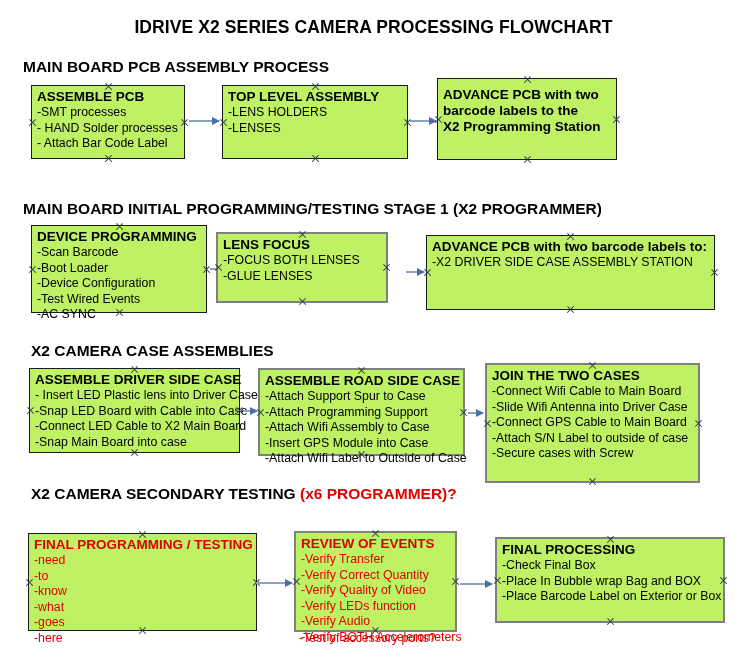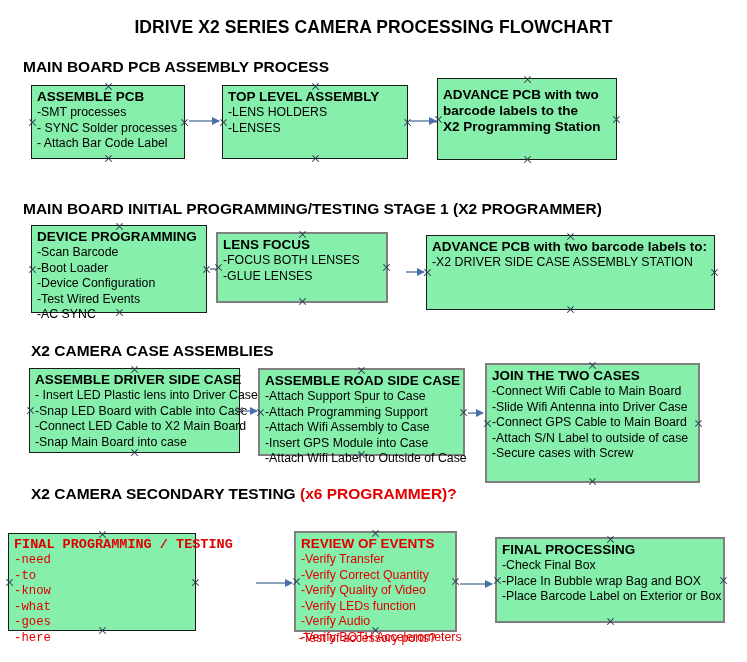--- a/index.html
+++ b/index.html
@@ -31,21 +31,21 @@
     font-size: 15.5px;
     font-weight: bold;
     color: #000000;
     white-space: nowrap;
   }
   .section-head .red {
     color: #e00000;
   }
   .box {
     position: absolute;
-    background: #86efac;
+    background: #bef264;
     box-sizing: border-box;
     overflow: visible;
   }
   .box.thin {
     border: 1px solid #1a1a1a;
   }
   .box.thick {
     border: 2px solid #7f7f7f;
   }
   .box-title {
@@ -122,21 +122,21 @@
   <div class="title">IDRIVE X2  SERIES CAMERA PROCESSING FLOWCHART</div>
 
   <div class="section-head" style="left:23px; top:58px;">
     <span>MAIN BOARD PCB ASSEMBLY PROCESS</span>
   </div>
 
   <div class="box thin" style="left:31px; top:85px; width:154px; height:74px;">
     <div class="box-inner">
       <div class="box-title">ASSEMBLE PCB</div>
       <div class="box-line">-SMT processes</div>
-      <div class="box-line">- SYNC Solder processes</div>
+      <div class="box-line">- HAND Solder processes</div>
       <div class="box-line">- Attach Bar Code Label</div>
     </div>
     <span class="handle" style="left:50%; top:0;"></span>
     <span class="handle" style="left:50%; top:100%;"></span>
     <span class="handle" style="left:0; top:50%;"></span>
     <span class="handle" style="left:100%; top:50%;"></span>
   </div>
 
   <div class="arrow" style="left:189px; top:120px; width:30px;"></div>
 
@@ -262,21 +262,21 @@
     <span class="handle" style="left:50%; top:100%;"></span>
     <span class="handle" style="left:0; top:50%;"></span>
     <span class="handle" style="left:100%; top:50%;"></span>
   </div>
 
   <div class="section-head" style="left:31px; top:485px;">
     <span>X2 CAMERA SECONDARY TESTING</span>
     <span class="red">(x6 PROGRAMMER)?</span>
   </div>
 
-  <div class="box thin" style="left:8px; top:533px; width:188px; height:98px;font-family:Liberation Mono, monospace;">
+  <div class="box thin" style="left:28px; top:533px; width:229px; height:98px;">
     <div class="box-inner">
       <div class="box-title red">FINAL PROGRAMMING / TESTING</div>
       <div class="box-line red">-need</div>
       <div class="box-line red">-to</div>
       <div class="box-line red">-know</div>
       <div class="box-line red">-what</div>
       <div class="box-line red">-goes</div>
       <div class="box-line red">-here</div>
     </div>
     <span class="handle" style="left:50%; top:0;"></span>

